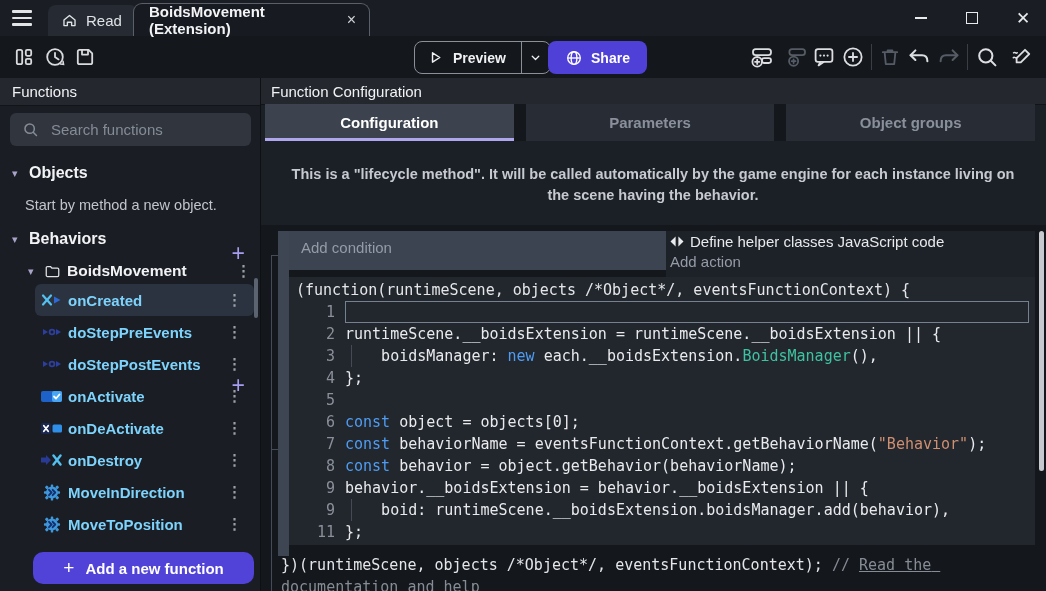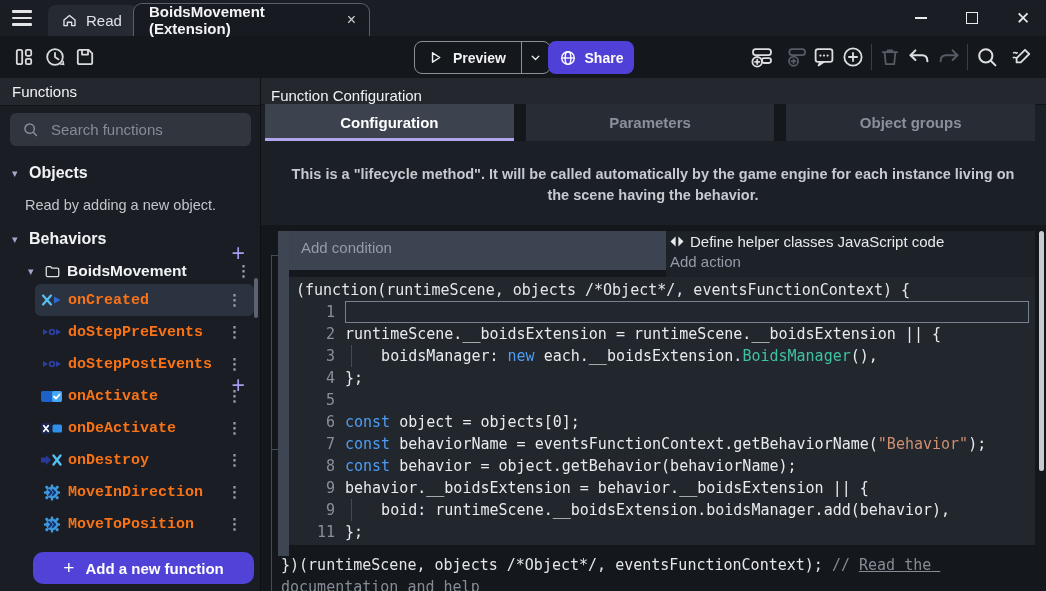--- a/index.html
+++ b/index.html
@@ -24,21 +24,21 @@
   .wc-close{font-size:17px;line-height:17px;}
 
   
   .toolbar-icon{position:absolute;width:24px;height:24px;top:45px;}
   .tb-divider{position:absolute;top:44px;width:1px;height:26px;background:#3a3f47;}
   .btn-preview{position:absolute;left:414px;top:41px;height:33px;border:1px solid #8b9098;border-radius:8px;
                display:flex;align-items:stretch;box-sizing:border-box;cursor:pointer;}
   .pv-main{display:flex;align-items:center;gap:9px;padding:0 15px 0 12px;font-weight:bold;font-size:14px;color:#f0f1f3;}
   .pv-sep{width:1px;background:#8b9098;}
   .pv-chev{width:28px;display:flex;align-items:center;justify-content:center;}
-  .btn-share{position:absolute;left:548px;top:41px;width:86px;height:33px;background:#4f40d8;border-radius:8px;
+  .btn-share{position:absolute;left:548px;top:41px;width:99px;height:33px;background:#4f40d8;border-radius:8px;
              display:flex;align-items:center;justify-content:center;gap:8px;font-weight:bold;font-size:14px;color:#fff;cursor:pointer;}
 
   
   .sidebar{position:absolute;left:0;top:78px;width:261px;height:513px;background:#1a1d23;border-right:1px solid #0e1014;box-sizing:border-box;}
   .panel-header{height:27px;background:#24272e;display:flex;align-items:center;padding-left:12px;font-size:15px;color:#f0f2f4;border-bottom:1px solid #121418;}
   .search{position:absolute;left:10px;top:35px;width:241px;height:33px;background:#30353e;border-radius:6px;
           display:flex;align-items:center;gap:10px;padding-left:12px;box-sizing:border-box;}
   .search input{background:transparent;border:none;outline:none;color:#dfe2e6;font-size:15px;width:170px;font-family:inherit;}
   .search input::placeholder{color:#858c96;}
   .section-row{position:absolute;left:0;width:261px;height:30px;display:flex;align-items:center;}
@@ -47,28 +47,28 @@
   .sec-plus{position:absolute;right:16px;top:1px;color:#a79df0;font-size:23px;font-weight:300;line-height:28px;cursor:pointer;}
   .empty-text{position:absolute;left:25px;top:119px;font-size:14.5px;color:#c2c6cc;}
   .folder-row{position:absolute;left:0;top:178px;width:261px;height:30px;display:flex;align-items:center;}
   .folder-chev{margin-left:28px;color:#a9a3c9;font-size:11px;width:12px;cursor:pointer;}
   .folder-label{margin-left:6px;font-weight:bold;font-size:15.5px;color:#f0f2f4;flex:1;}
   .kebab{color:#9aa0a8;font-size:15px;padding:0 10px;cursor:pointer;font-weight:bold;}
   .side-items{position:absolute;left:35px;top:206px;width:219px;}
   .side-item{height:32px;display:flex;align-items:center;border-radius:6px;padding:0 2px 0 5px;box-sizing:border-box;cursor:pointer;}
   .side-item.selected{background:#2c3340;}
   .bi{width:23px;height:16px;display:flex;align-items:center;justify-content:center;flex:none;}
-  .bi-label{margin-left:5px;font-size:15px;font-weight:bold;color:#f97316;flex:1;font-family:Liberation Mono, monospace;}
+  .bi-label{margin-left:5px;font-size:15px;font-weight:bold;color:#7dd3fc;flex:1;}
   .add-fn-btn{position:absolute;left:33px;top:474px;width:221px;height:32px;background:#5142d8;border-radius:10px;
               display:flex;align-items:center;justify-content:center;gap:11px;font-weight:bold;font-size:15px;color:#fff;cursor:pointer;}
   .add-fn-plus{font-size:19px;font-weight:300;}
   .side-scroll{position:absolute;right:2px;top:200px;width:4px;height:40px;background:#5c6472;border-radius:2px;}
 
   
-  .main-header{position:absolute;left:261px;top:78px;width:785px;height:27px;background:#24272e;display:flex;align-items:flex-end;
+  .main-header{position:absolute;left:261px;top:78px;width:785px;height:27px;background:#24272e;display:flex;align-items:center;
                padding-left:10px;box-sizing:border-box;font-size:15px;color:#f0f2f4;border-bottom:1px solid #121418;}
   .main-bg{position:absolute;left:261px;top:105px;width:785px;height:120px;background:#1b1f26;}
   .tabs{position:absolute;left:265px;top:104px;width:770px;height:37px;display:flex;gap:12px;background:#14171c;}
   .tab{flex:1;display:flex;align-items:center;justify-content:center;background:#282d35;color:#8a909b;
        font-weight:bold;font-size:15px;position:relative;cursor:pointer;}
   .tab.active{background:#3c434f;color:#ffffff;}
   .tab.active::after{content:"";position:absolute;left:0;right:0;bottom:0;height:3px;background:#b0a6ee;}
   .description{position:absolute;left:283px;top:164px;width:740px;text-align:center;font-size:14.5px;font-weight:600;
                color:#c6c9cf;line-height:21px;}
 
@@ -260,21 +260,21 @@
         </svg>
       </span>
       <input type="text" value="" placeholder="Search functions" style="">
     </div>
 
     <div class="section-row" style="top:80px">
       <span class="sec-chev">▾</span>
       <span class="sec-label">Objects</span>
       <span class="sec-plus" style="top:81px">+</span>
     </div>
-    <div class="empty-text">Read by adding a new object.</div>
+    <div class="empty-text">Start by method a new object.</div>
 
     <div class="section-row" style="top:146px">
       <span class="sec-chev">▾</span>
       <span class="sec-label">Behaviors</span>
       <span class="sec-plus" style="top:147px">+</span>
     </div>
 
     <div class="folder-row">
       <span class="folder-chev">▾</span>
       <span style="margin-left:4px">

